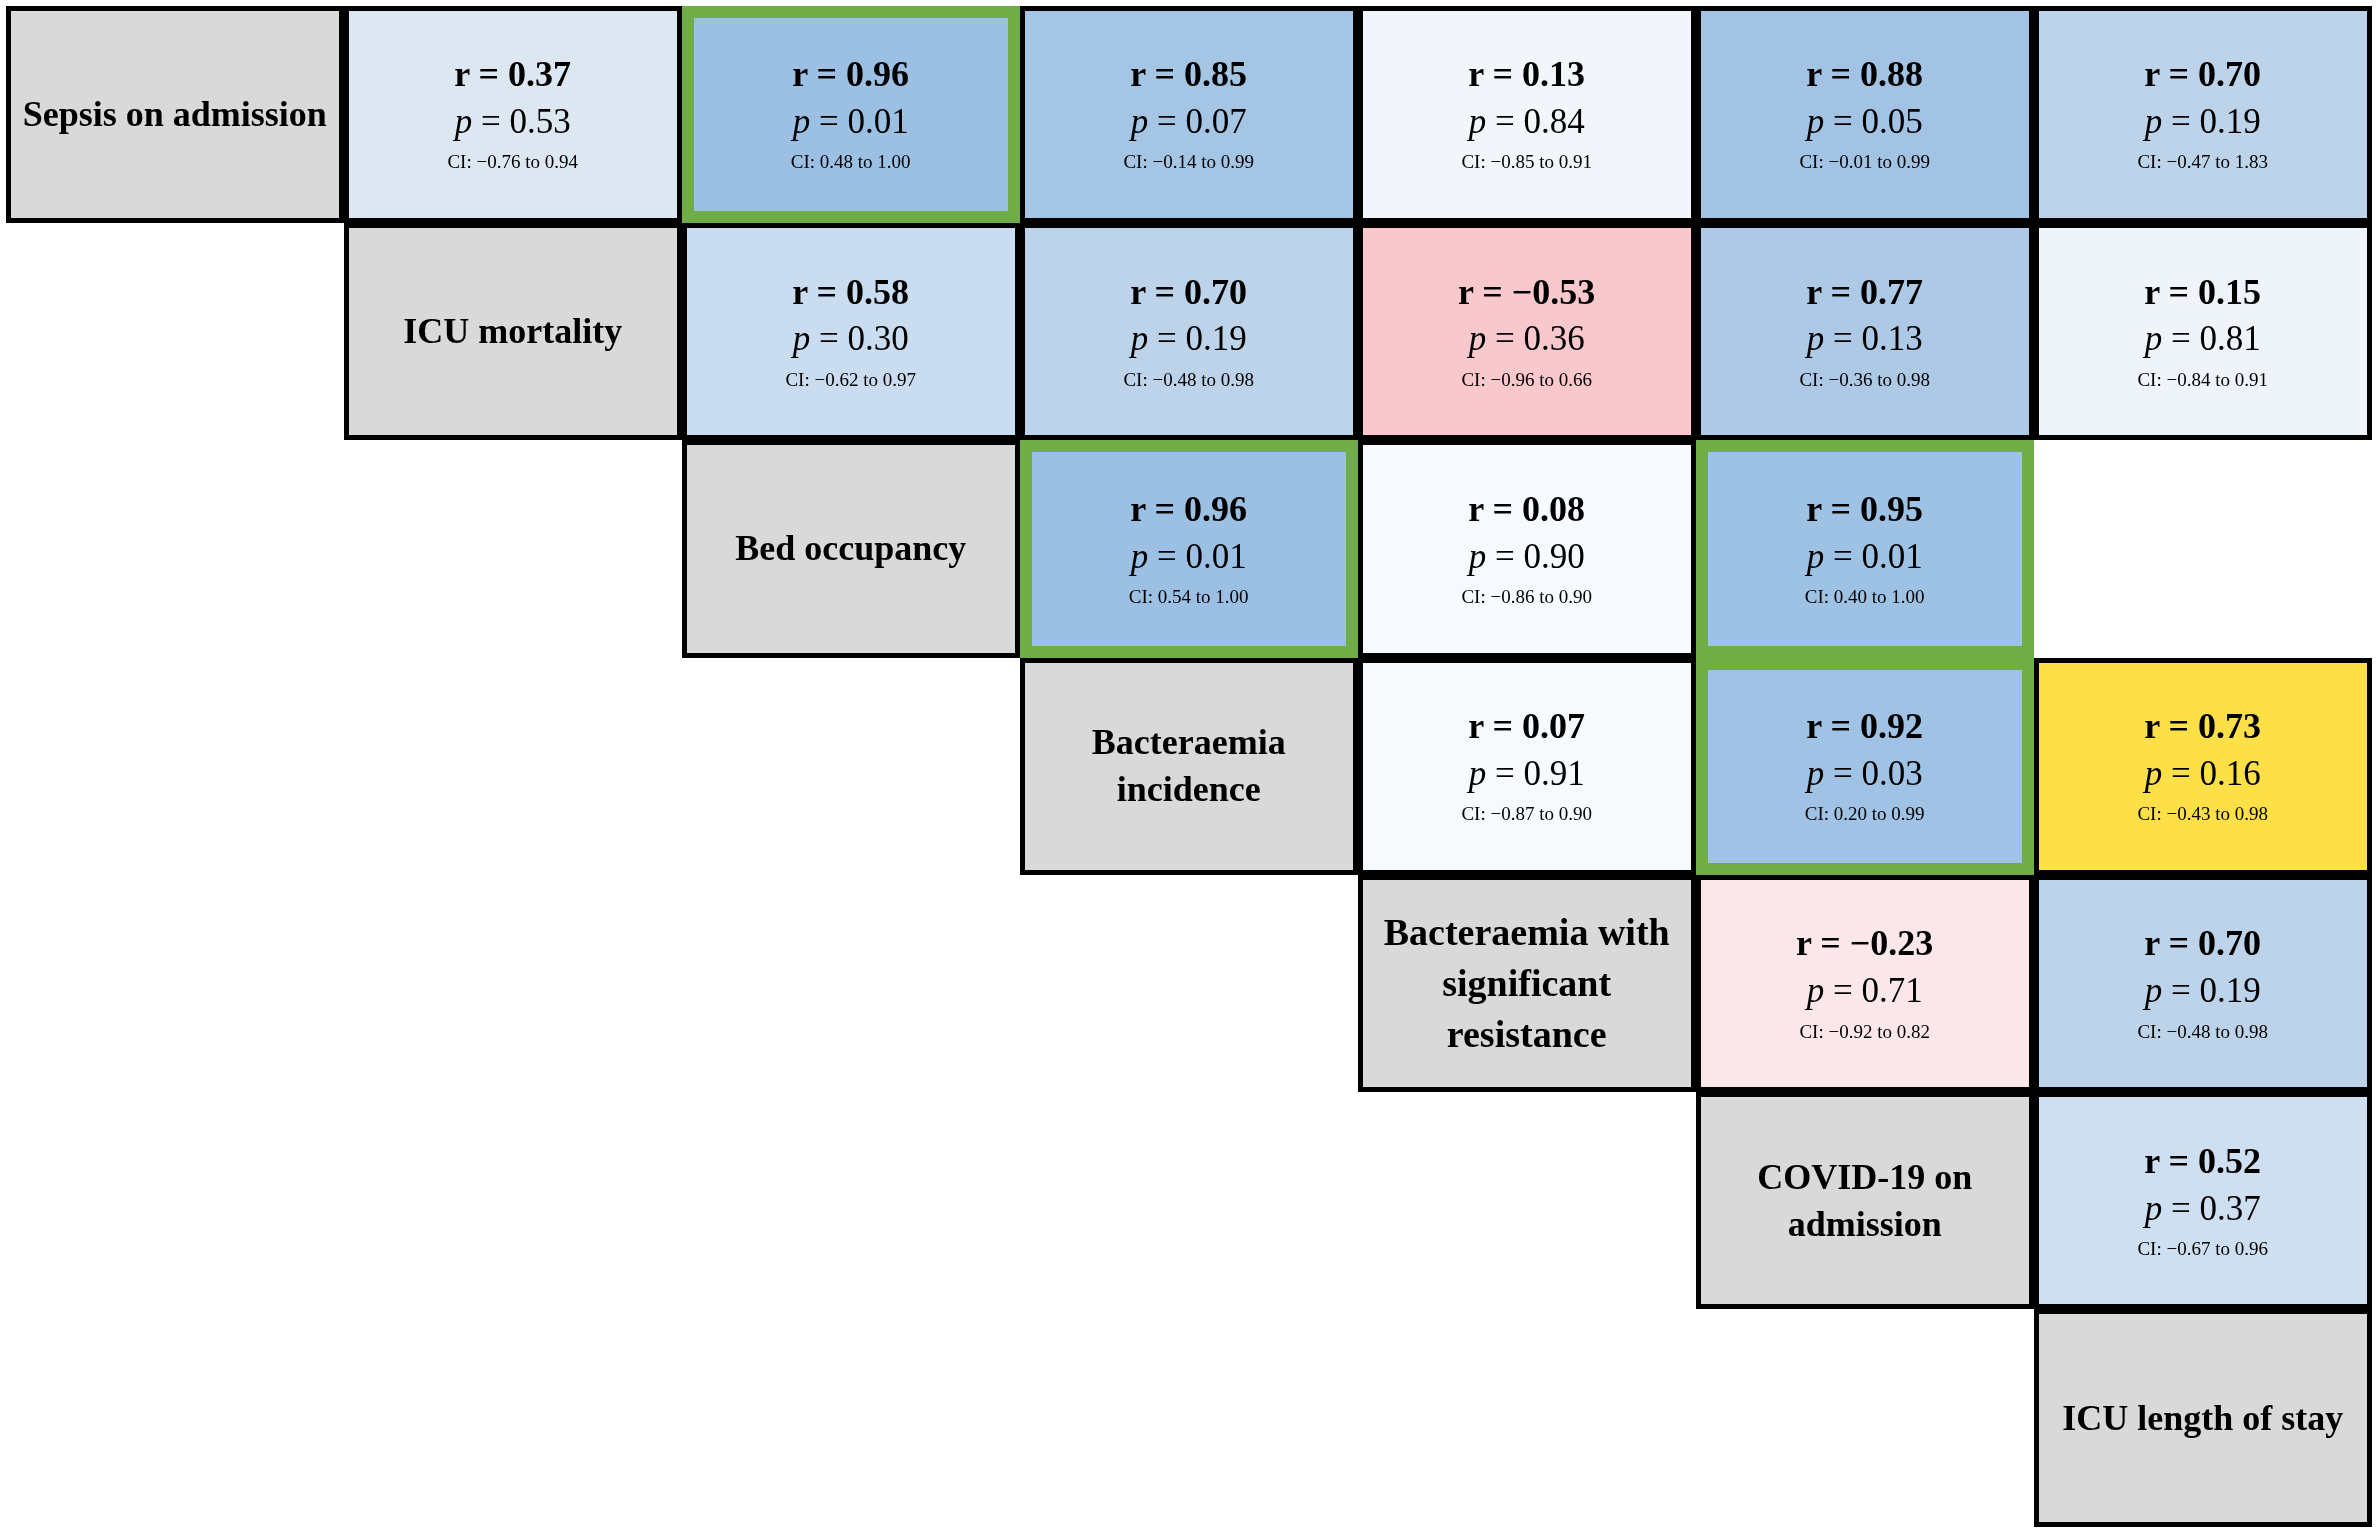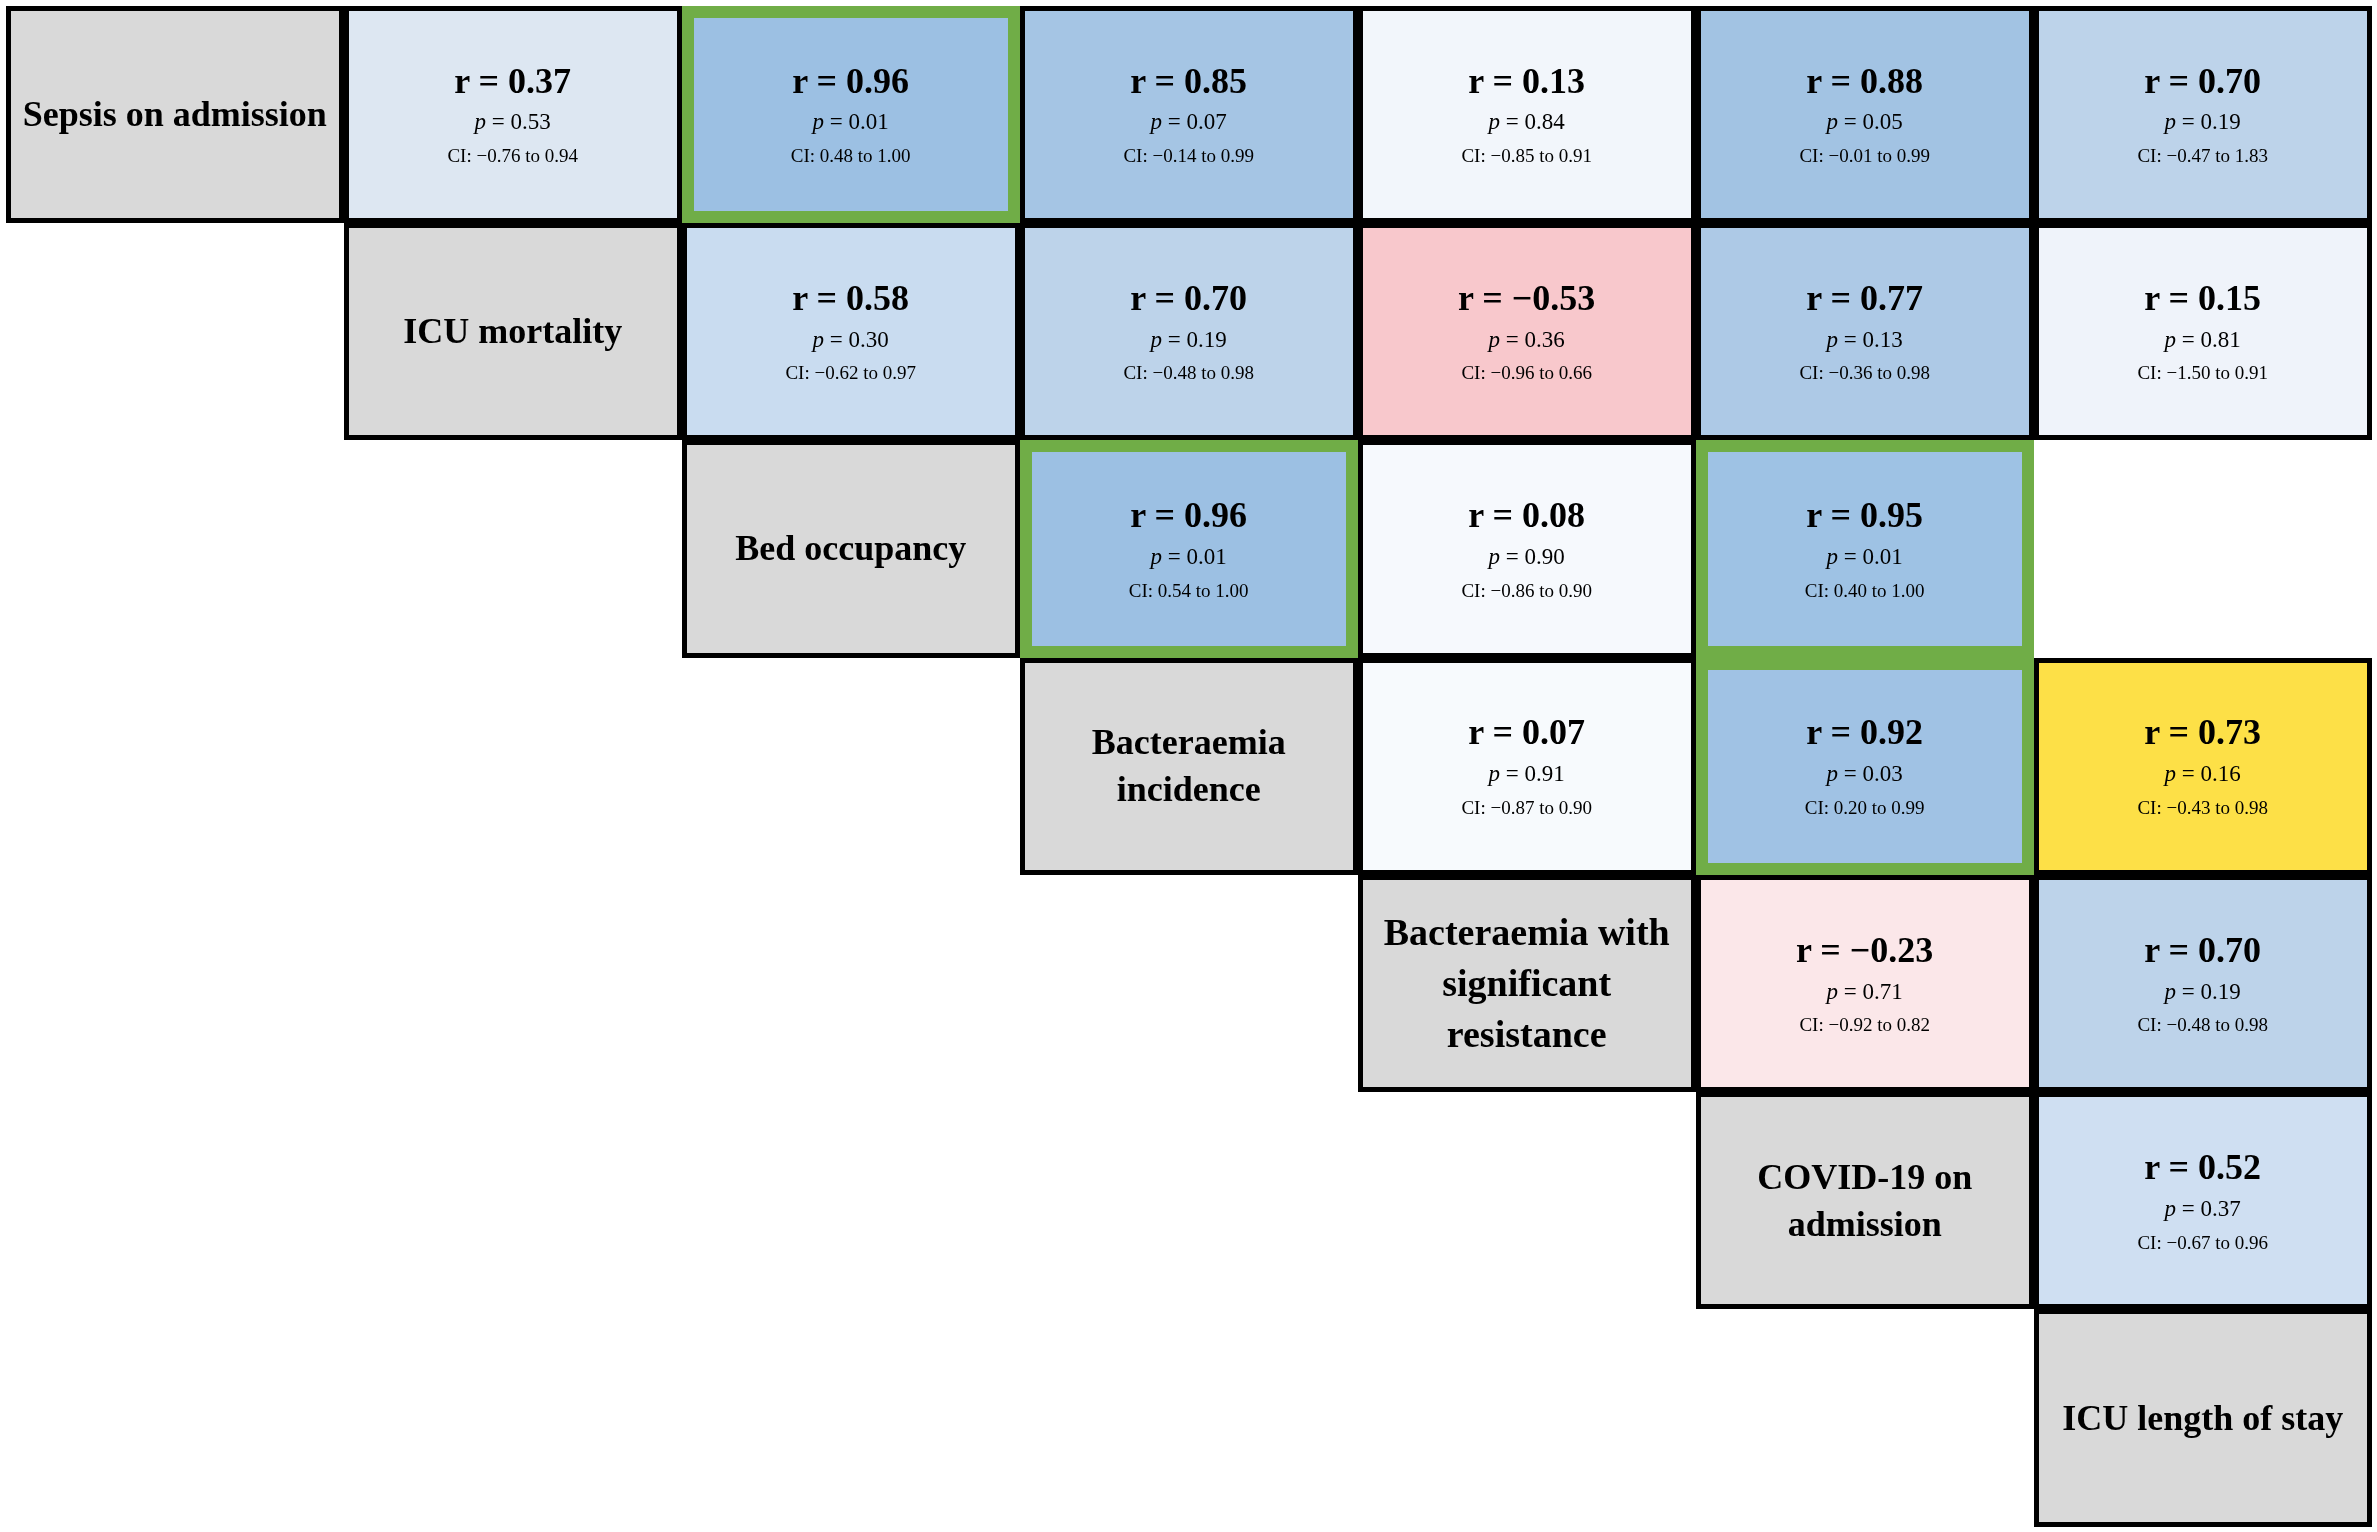--- a/index.html
+++ b/index.html
@@ -20,21 +20,21 @@
     text-align:center;overflow:hidden;
   }
   .cell.hl{border:12.2px solid #70ad47;}
   .cell.diag{
     background:#d9d9d9;
     font-weight:bold;font-size:36px;line-height:1.3;
     padding:0 5px;
   }
   .cell.diag.small{font-size:38px;line-height:1.35;}
   .rv{font-weight:bold;font-size:36px;line-height:1.05;}
-  .pv{font-size:23px;line-height:1.05;margin-top:10px;}
+  .pv{font-size:35px;line-height:1.05;margin-top:10px;}
   .civ{font-size:19px;line-height:1.05;margin-top:11.5px;}
 </style>
 </head>
 <body>
 
 <div class="matrix" id="matrix">
     <div class="cell diag" style="grid-area: 1 / 1;">
       <span>Sepsis on admission</span>
     </div>
     <div class="cell diag" style="grid-area: 2 / 2;">
@@ -101,21 +101,21 @@
       <span class="civ">CI: −0.96 to 0.66</span>
     </div>
     <div class="cell data" style="grid-area: 2 / 6; background: rgb(173, 201, 230);">
       <span class="rv">r = 0.77</span>
       <span class="pv"><i>p</i> = 0.13</span>
       <span class="civ">CI: −0.36 to 0.98</span>
     </div>
     <div class="cell data" style="grid-area: 2 / 7; background: rgb(239, 243, 250);">
       <span class="rv">r = 0.15</span>
       <span class="pv"><i>p</i> = 0.81</span>
-      <span class="civ">CI: −1.50 to 0.91</span>
+      <span class="civ">CI: −0.84 to 0.91</span>
     </div>
     <div class="cell data hl" style="grid-area: 3 / 4; background: rgb(156, 192, 227);">
       <span class="rv">r = 0.96</span>
       <span class="pv"><i>p</i> = 0.01</span>
       <span class="civ">CI: 0.54 to 1.00</span>
     </div>
     <div class="cell data" style="grid-area: 3 / 5; background: rgb(246, 249, 253);">
       <span class="rv">r = 0.08</span>
       <span class="pv"><i>p</i> = 0.90</span>
       <span class="civ">CI: −0.86 to 0.90</span>

